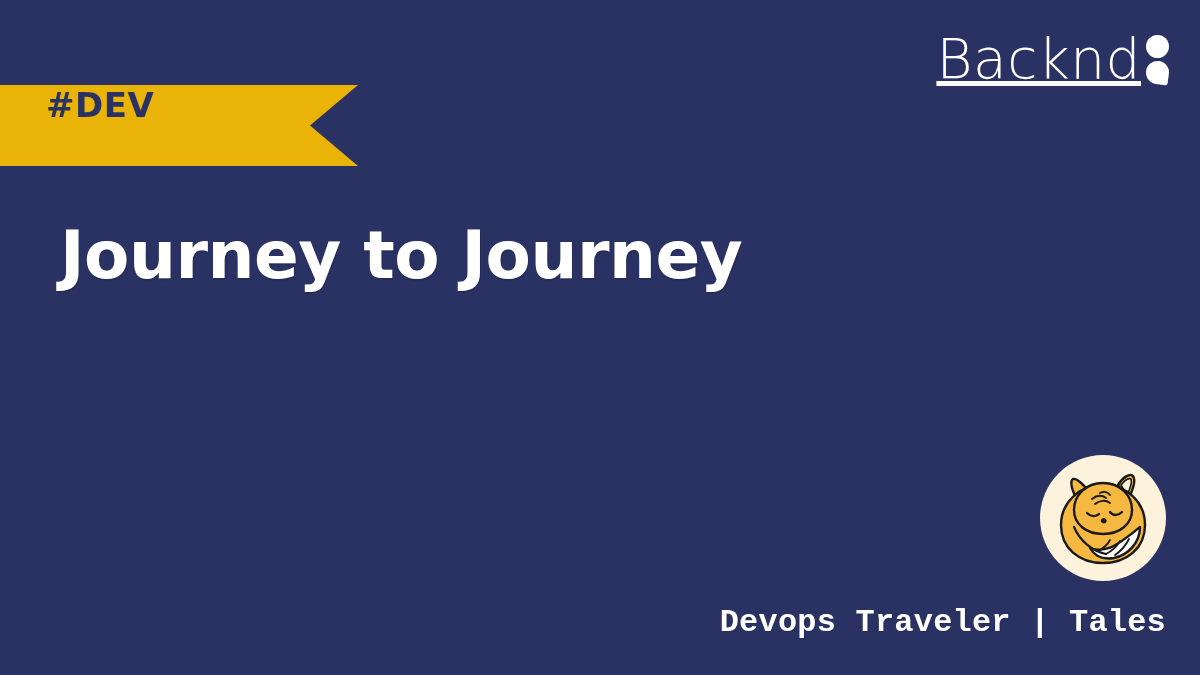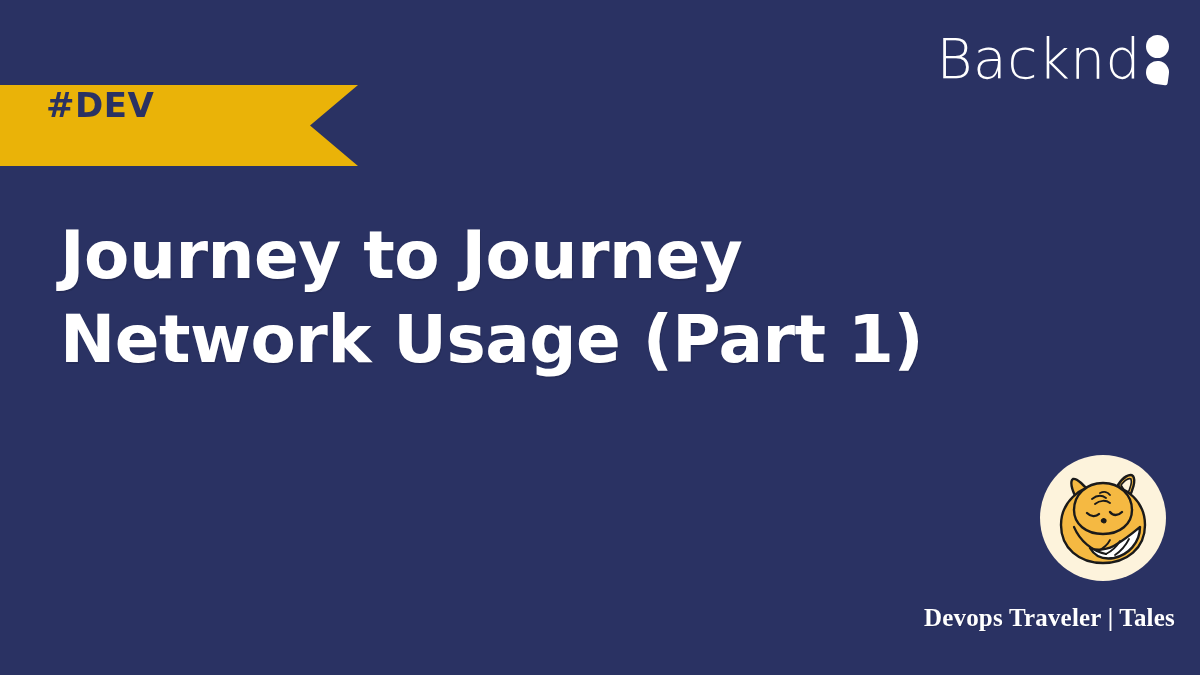--- a/index.html
+++ b/index.html
@@ -28,20 +28,21 @@
     align-items: center;
     height: 70px;
   }
   #brand-wordmark {
     font-family: "DejaVu Sans", sans-serif;
     font-size: 55px;
     font-weight: 300;
     letter-spacing: 0.5px;
     color: #ffffff;
     line-height: 1;
+    text-decoration: underline;
   }
   #brand-mark {
     position: relative;
     width: 30px;
     height: 58px;
     margin-left: 3px;
   }
   #brand-mark .dot-top {
     position: absolute;
     left: 2px;
@@ -111,24 +112,24 @@
     height: 126px;
     border-radius: 50%;
     background: #fdf3dc;
     overflow: hidden;
   }
   #avatar svg { display: block; }
 
   
   #caption {
     position: absolute;
-    right: 25px;
+    right: 34px;
     top: 604px;
-    font-family: Liberation Serif, serif;
-    font-size: 25px;
+    font-family: Liberation Mono, monospace;
+    font-size: 32px;
     font-weight: bold;
     color: #ffffff;
     letter-spacing: 0.2px;
     text-shadow: 1px 1px 0 rgba(0,0,0,0.12);
     white-space: nowrap;
   }
 </style>
 </head>
 <body>
 
@@ -141,21 +142,20 @@
       <span class="dot-bottom"></span>
     </span>
   </div>
 
   <div id="ribbon">
     <span id="ribbon-label">#DEV</span>
   </div>
 
   <div id="title">
     <div class="title-line">Journey to Journey</div>
-    <div class="title-line">Network Usage (Part 1)</div>
   </div>
 
   <div id="avatar">
     <svg width="126" height="126" viewBox="0 0 126 126">
       <g stroke="#1a1a1a" stroke-width="2.4" stroke-linejoin="round" stroke-linecap="round">
 
         <path d="M37 44 C31 34 30 26 33 24 C37 23 45 31 50 38 Z" fill="#f5b942"></path>
 
         <path d="M78 30 C83 22 90 18 93 21 C96 25 93 36 88 44 Z" fill="#f5b942"></path>
         <path d="M81 30 C85 25 89 23 91 24 C92 27 90 34 87 40 Z" fill="#fdf3dc" stroke-width="1.6"></path>

